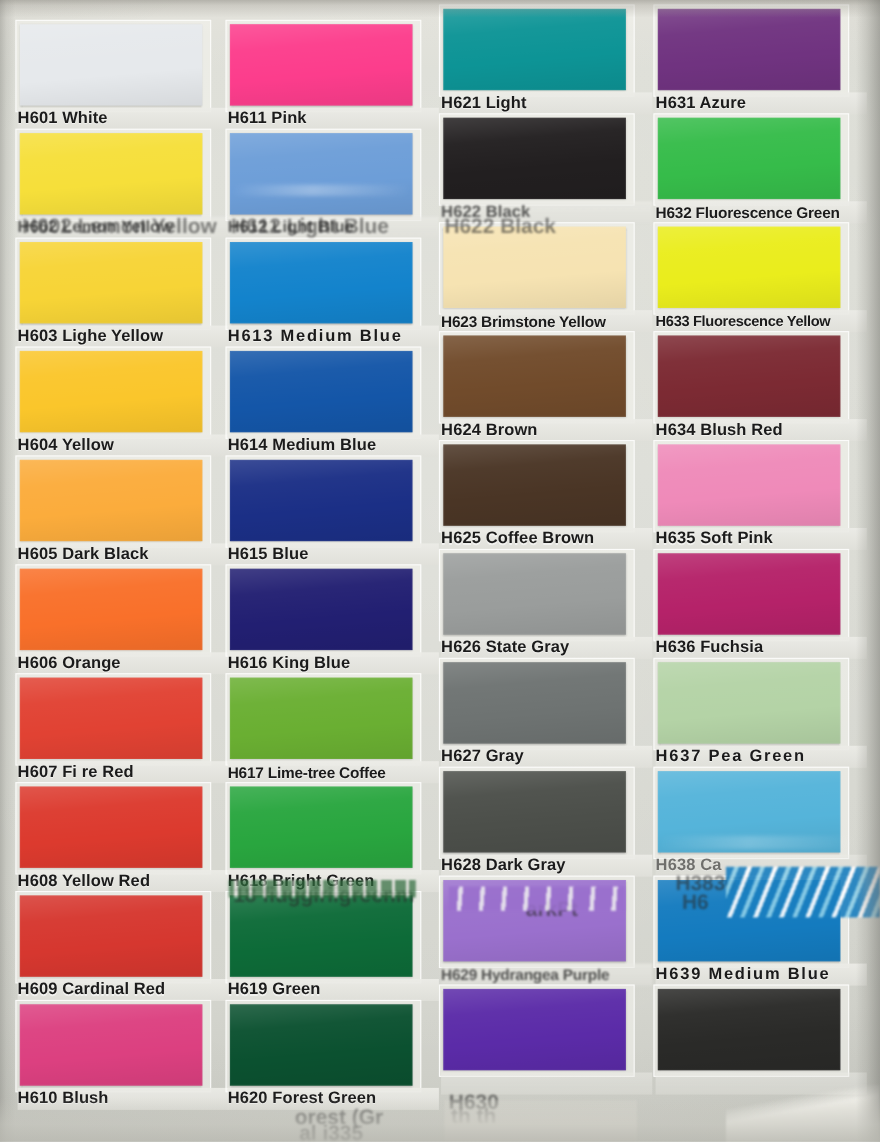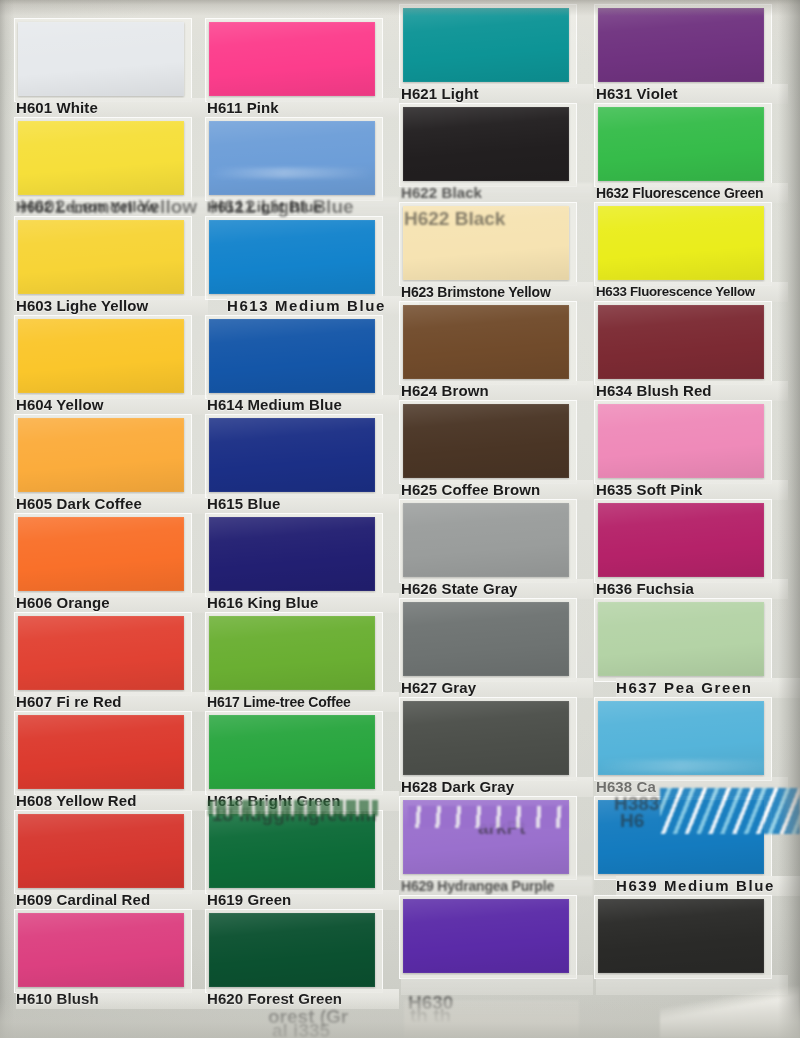--- a/index.html
+++ b/index.html
@@ -112,21 +112,21 @@
     font-size: 15px;
     font-weight: 600;
     color: #1b1b1b;
     letter-spacing: 0.1px;
     white-space: nowrap;
     background: linear-gradient(180deg, rgba(236,236,231,0.92) 0%, rgba(224,224,218,0.88) 100%);
     text-shadow: 0 1px 0 rgba(255,255,255,0.55);
   }
   .label.tight { font-size: 14px; letter-spacing: -0.2px; }
   .label.tighter { font-size: 13.3px; letter-spacing: -0.3px; }
-  .label.spaced { letter-spacing: 1.6px; margin-left: 20px; }
+  .label.spaced { letter-spacing: 1.6px; }
 
   
   .smudge {
     position: absolute;
     pointer-events: none;
   }
   .smudge.blur-strip {
     filter: blur(1.2px);
     opacity: 0.92;
   }
@@ -180,21 +180,21 @@
           <div class="label">H603  Lighe Yellow</div>
         </div>
         <div class="swatch-cell" style="top: 319px;">
           <div class="chip-frame"></div>
           <div class="chip" style="background: rgb(250, 198, 43);"></div>
           <div class="label">H604  Yellow</div>
         </div>
         <div class="swatch-cell" style="top: 418px;">
           <div class="chip-frame"></div>
           <div class="chip" style="background: rgb(251, 172, 60);"></div>
-          <div class="label">H605  Dark Coffee</div>
+          <div class="label">H605  Dark Black</div>
         </div>
         <div class="swatch-cell" style="top: 517px;">
           <div class="chip-frame"></div>
           <div class="chip" style="background: rgb(249, 112, 42);"></div>
           <div class="label">H606  Orange</div>
         </div>
         <div class="swatch-cell" style="top: 616px;">
           <div class="chip-frame"></div>
           <div class="chip" style="background: rgb(225, 66, 51);"></div>
           <div class="label">H607  Fi re Red</div>
@@ -316,21 +316,21 @@
         <div class="swatch-cell" style="top: 899px;">
           <div class="chip-frame"></div>
           <div class="chip" style="background: rgb(91, 43, 168);"></div>
           <div class="label" style="opacity: 0.55; filter: blur(0.6px);"></div>
         </div>
       </div>
       <div class="swatch-column" style="left: 594px;">
         <div class="swatch-cell" style="top: 8px;">
           <div class="chip-frame"></div>
           <div class="chip" style="background: rgb(112, 51, 128);"></div>
-          <div class="label">H631  Violet</div>
+          <div class="label">H631  Azure</div>
         </div>
         <div class="swatch-cell" style="top: 107px;">
           <div class="chip-frame"></div>
           <div class="chip" style="background: rgb(54, 188, 74);"></div>
           <div class="label tight">H632 Fluorescence Green</div>
         </div>
         <div class="swatch-cell" style="top: 206px;">
           <div class="chip-frame"></div>
           <div class="chip" style="background: rgb(234, 237, 28);"></div>
           <div class="label tighter">H633 Fluorescence Yellow</div>
@@ -369,21 +369,21 @@
           <div class="chip-frame"></div>
           <div class="chip" style="background: rgb(42, 42, 40);"></div>
           <div class="label" style="opacity: 0.55; filter: blur(0.6px);"></div>
         </div>
       </div>
     </div>
 
   <div id="artifact-host">
       <div class="ghost-text" style="left: 20px; top: 196px;">H602  Lemon Yellow</div>
       <div class="ghost-text" style="left: 210px; top: 196px;">H612  Light Blue</div>
-      <div class="ghost-text" style="left: 404px; top: 208px;">H622  Black</div>
+      <div class="ghost-text" style="left: 404px; top: 196px;">H622  Black</div>
       <div class="ghost-text" style="left: 212px; top: 804px;">18  fiuggiriigreenm</div>
       <div class="ghost-text" style="left: 268px; top: 1006px;">orest (Gr</div>
       <div class="ghost-text" style="left: 272px; top: 1020px;">al i335</div>
       <div class="ghost-text" style="left: 478px; top: 817px;">arkPt</div>
       <div class="ghost-text" style="left: 614px; top: 793px;">H38363</div>
       <div class="ghost-text" style="left: 620px; top: 810px;">H6</div>
       <div class="ghost-text" style="left: 408px; top: 992px;">H630</div>
       <div class="ghost-text" style="left: 410px; top: 1005px;">th  th</div>
       <div class="smudge blur-strip" style="left: 660px; top: 788px; width: 140px; height: 46px; background: repeating-linear-gradient(112deg, rgb(26, 127, 192) 0px, rgb(26, 127, 192) 7px, rgb(143, 208, 232) 7px, rgb(143, 208, 232) 11px, rgb(26, 127, 192) 11px, rgb(26, 127, 192) 18px, rgb(255, 255, 255) 18px, rgb(255, 255, 255) 22px); opacity: 0.9;"></div>
       <div class="smudge blur-strip" style="left: 408px; top: 806px; width: 160px; height: 22px; background: repeating-linear-gradient(95deg, rgb(154, 112, 205) 0px, rgb(154, 112, 205) 9px, rgb(239, 239, 240) 9px, rgb(239, 239, 240) 13px, rgb(154, 112, 205) 13px, rgb(154, 112, 205) 20px); opacity: 0.85;"></div>

